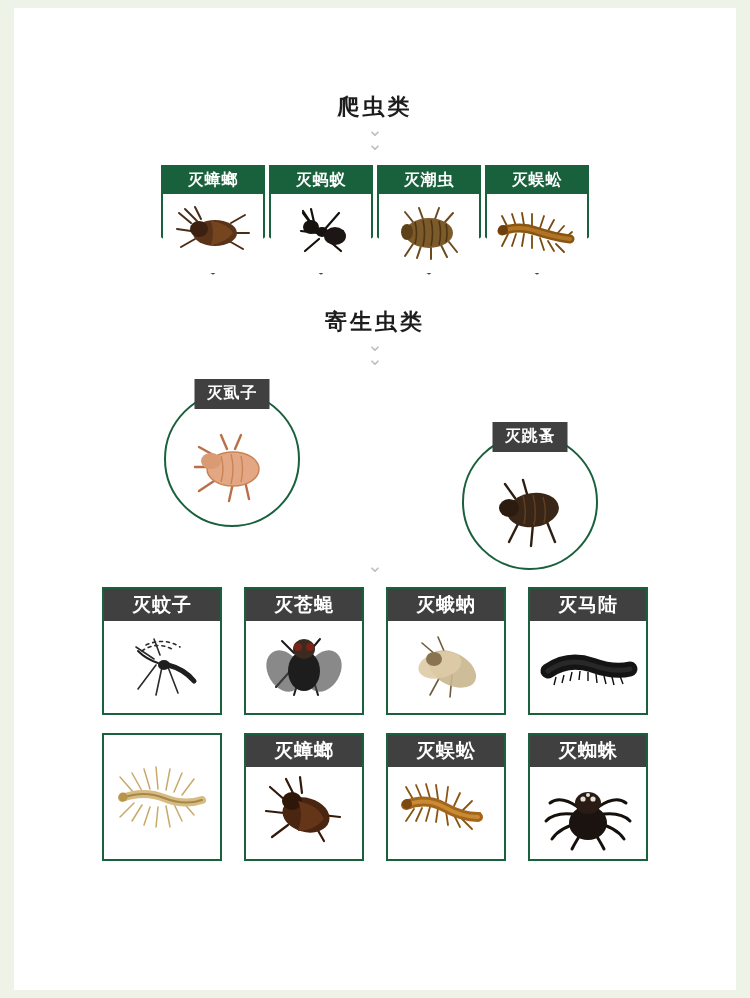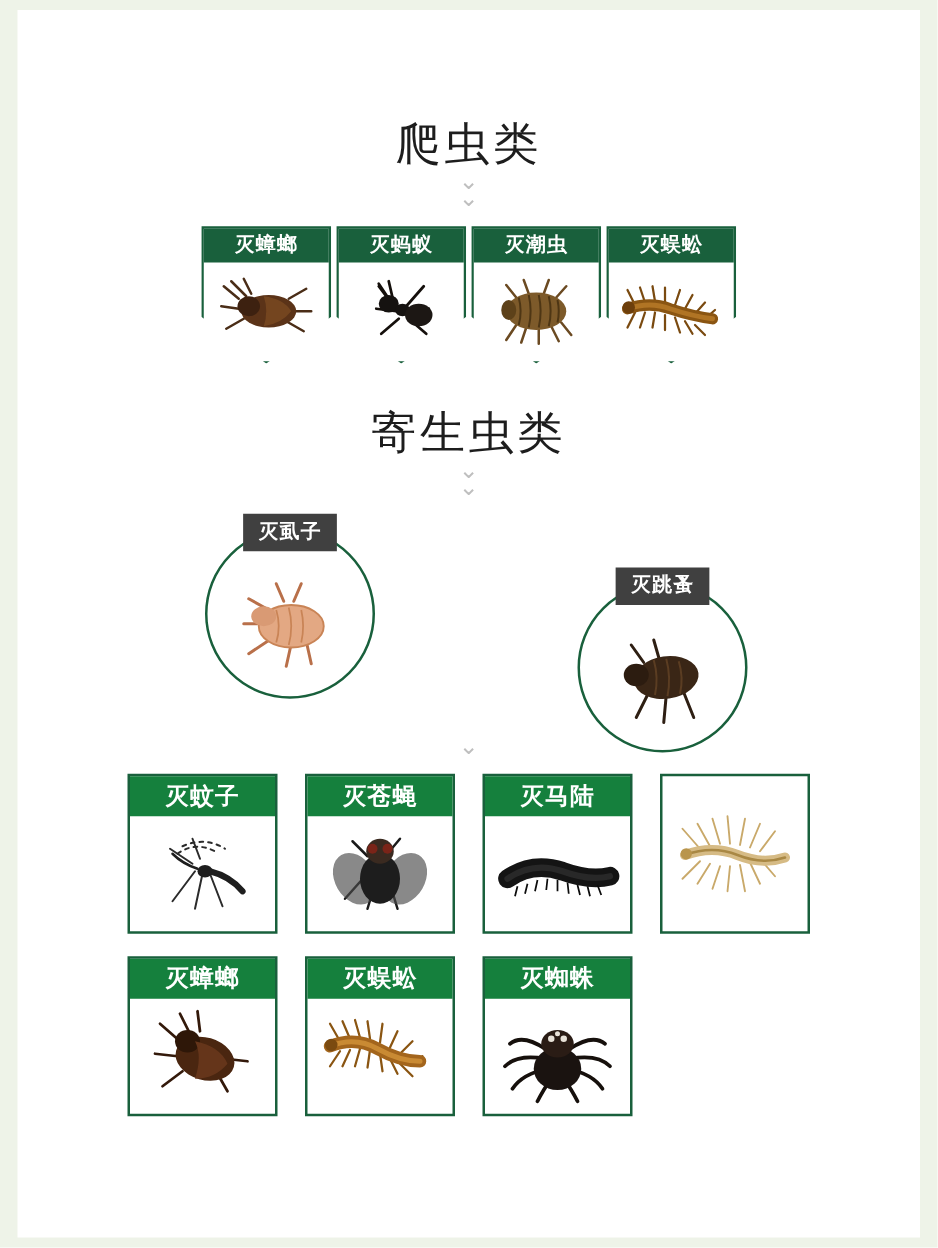--- a/index.html
+++ b/index.html
@@ -21,22 +21,22 @@
     height: 982px;
     background: #ffffff;
     overflow: hidden;
   }
 
   
   .section-head {
     text-align: center;
   }
   .section-title {
-    font-size: 36px;
-    font-weight: normal;
+    font-size: 22px;
+    font-weight: bold;
     color: #1d1d1d;
     letter-spacing: 3px;
     line-height: 1.15;
   }
   .chev {
     margin-top: 4px;
     color: #bfbfbf;
     line-height: 0.72;
     font-size: 20px;
     letter-spacing: 0;
@@ -147,21 +147,21 @@
     width: 120px;
     height: 128px;
     border: 2px solid #19603c;
     box-sizing: border-box;
     background: #fff;
     display: flex;
     flex-direction: column;
   }
   .card-label {
     height: 32px;
-    background: #15803d;
+    background: #404040;
     color: #fff;
     font-size: 19px;
     font-weight: bold;
     letter-spacing: 1px;
     display: flex;
     align-items: center;
     justify-content: center;
   }
   .card-art {
     flex: 1;
@@ -346,20 +346,33 @@
           <ellipse cx="30" cy="46" rx="16" ry="22" transform="rotate(-30 30 46)" fill="#4a4a4a" opacity="0.65"></ellipse>
           <ellipse cx="70" cy="46" rx="16" ry="22" transform="rotate(30 70 46)" fill="#4a4a4a" opacity="0.65"></ellipse>
           <ellipse cx="50" cy="46" rx="16" ry="20" fill="#1d1d1d"></ellipse>
           <ellipse cx="50" cy="24" rx="11" ry="10" fill="#3a2a20"></ellipse>
           <circle cx="44" cy="22" r="4" fill="#7a2418"></circle>
           <circle cx="56" cy="22" r="4" fill="#7a2418"></circle>
         </svg>
       </div>
     </div>
 
+    <div class="card">
+      <div class="card-label">灭蛾蚋</div>
+      <div class="card-art">
+        <svg width="100" height="84" viewBox="0 0 100 84">
+          <g stroke="#6d5a3c" stroke-width="1.6" fill="none" stroke-linecap="round">
+            <path d="M46 48 L34 70 M56 50 L54 72 M40 30 L26 18 M48 26 L42 12"></path>
+          </g>
+          <ellipse cx="56" cy="44" rx="26" ry="16" transform="rotate(28 56 44)" fill="#c9b68e" opacity="0.9"></ellipse>
+          <ellipse cx="44" cy="40" rx="22" ry="13" transform="rotate(-14 44 40)" fill="#ddcba6" opacity="0.9"></ellipse>
+          <ellipse cx="38" cy="34" rx="8" ry="7" fill="#8a7450"></ellipse>
+        </svg>
+      </div>
+    </div>
 
     <div class="card">
       <div class="card-label">灭马陆</div>
       <div class="card-art">
         <svg width="104" height="84" viewBox="0 0 104 84">
           <path d="M12 46 q20 -14 44 -6 q22 8 38 4" stroke="#141414" stroke-width="15" fill="none" stroke-linecap="round"></path>
           <path d="M12 46 q20 -14 44 -6 q22 8 38 4" stroke="#3b3b3b" stroke-width="5" fill="none" stroke-linecap="round" opacity="0.5"></path>
           <g stroke="#0c0c0c" stroke-width="1.4">
             <path d="M20 52 L18 60 M28 50 L26 58 M36 47 L34 56 M44 46 L43 55 M52 47 L52 56 M60 49 L61 58 M68 51 L70 59 M76 52 L78 60 M84 51 L87 59"></path>
           </g>

